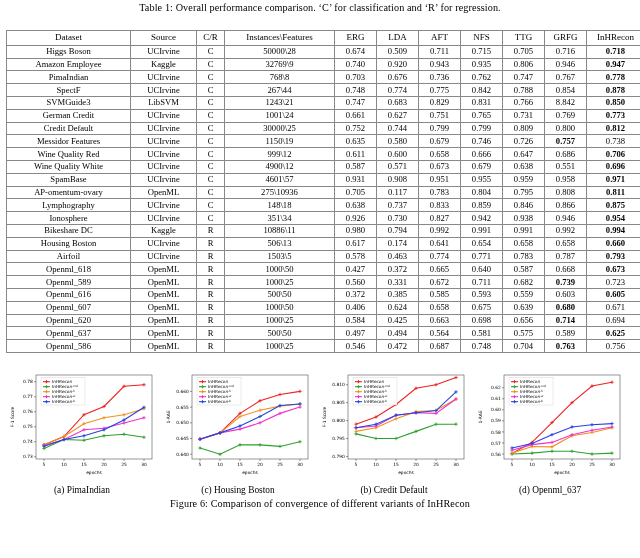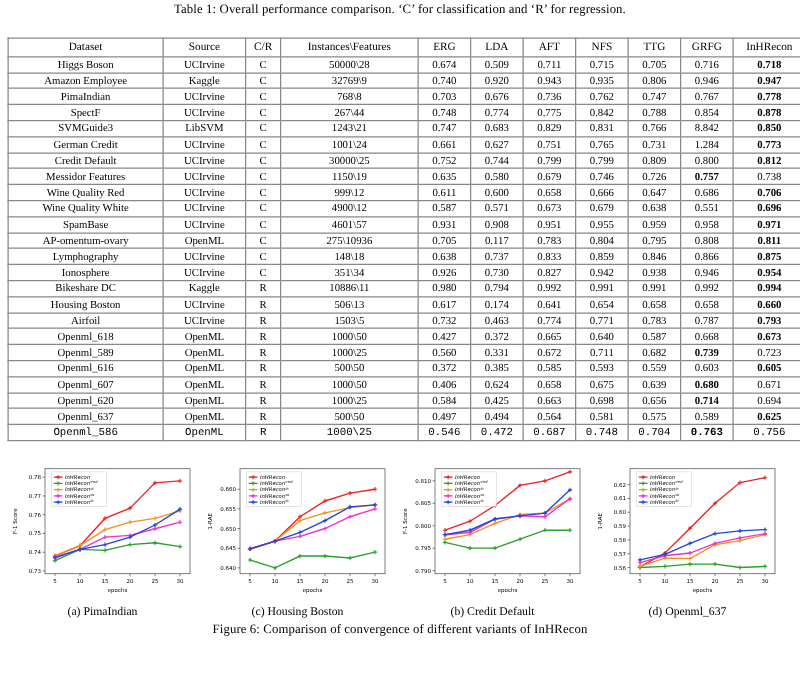--- a/index.html
+++ b/index.html
@@ -57,21 +57,20 @@
     font-size: 9px;
   }
   table.perf tbody td {
     font-size: 8.6px;
   }
   table.perf .bold {
     font-weight: bold;
   }
   table.perf tbody tr:last-child td {
     border-bottom: 0.8px solid #888888;
-    font-family: Liberation Mono, monospace;
   }
   
   col.c-dataset  { width: 124px; }
   col.c-source   { width: 66px; }
   col.c-cr       { width: 28px; }
   col.c-inst     { width: 110px; }
   col.c-metric   { width: 42px; }
   col.c-last     { width: 58px; }
 
   
@@ -239,21 +238,21 @@
           <tr>
             <td>German Credit</td>
             <td>UCIrvine</td>
             <td>C</td>
             <td>1001\24</td>
             <td>0.661</td>
             <td>0.627</td>
             <td>0.751</td>
             <td>0.765</td>
             <td>0.731</td>
-            <td>1.284</td>
+            <td>0.769</td>
             <td class="bold">0.773</td>
           </tr>
           <tr>
             <td>Credit Default</td>
             <td>UCIrvine</td>
             <td>C</td>
             <td>30000\25</td>
             <td>0.752</td>
             <td>0.744</td>
             <td>0.799</td>
@@ -377,21 +376,21 @@
             <td>0.654</td>
             <td>0.658</td>
             <td>0.658</td>
             <td class="bold">0.660</td>
           </tr>
           <tr>
             <td>Airfoil</td>
             <td>UCIrvine</td>
             <td>R</td>
             <td>1503\5</td>
-            <td>0.732</td>
+            <td>0.578</td>
             <td>0.463</td>
             <td>0.774</td>
             <td>0.771</td>
             <td>0.783</td>
             <td>0.787</td>
             <td class="bold">0.793</td>
           </tr>
           <tr>
             <td>Openml_618</td>
             <td>OpenML</td>

